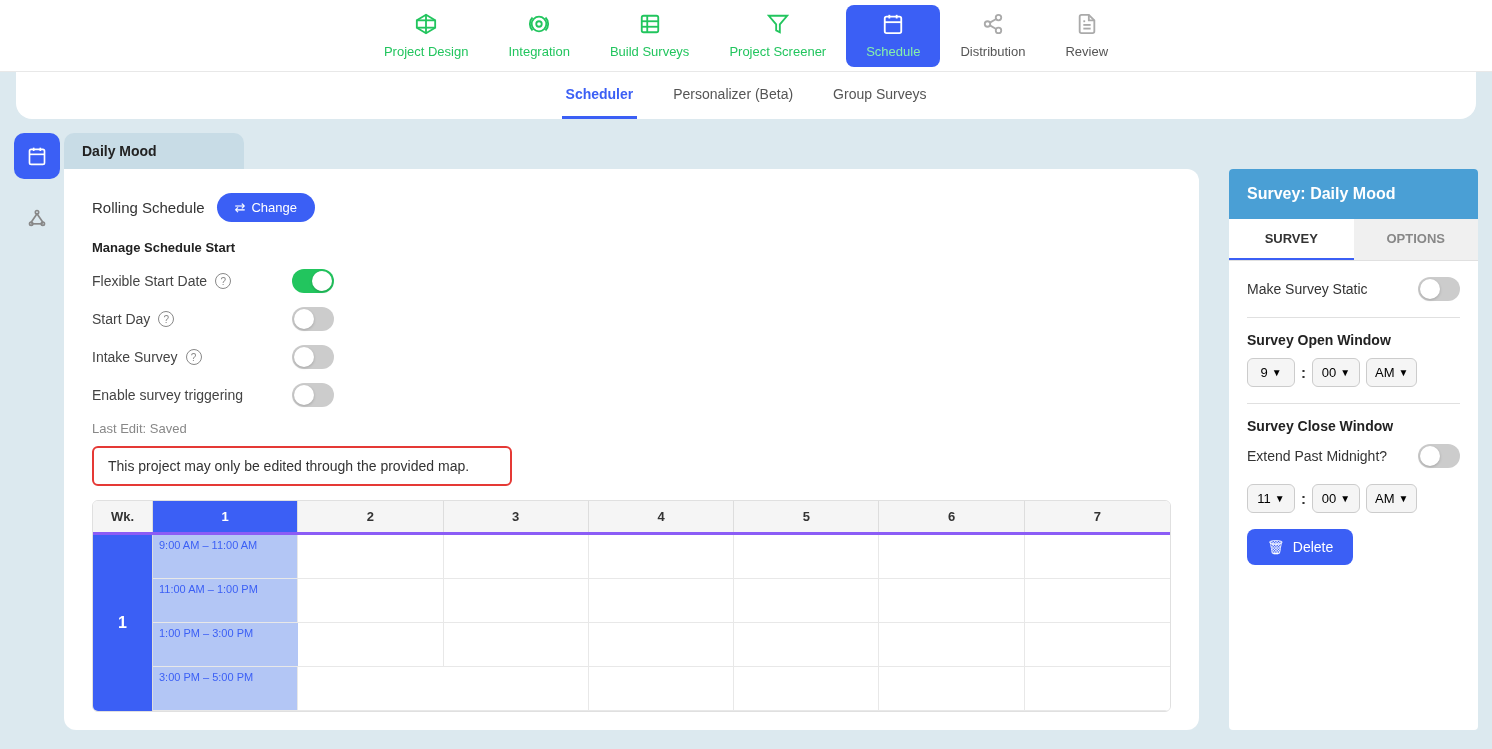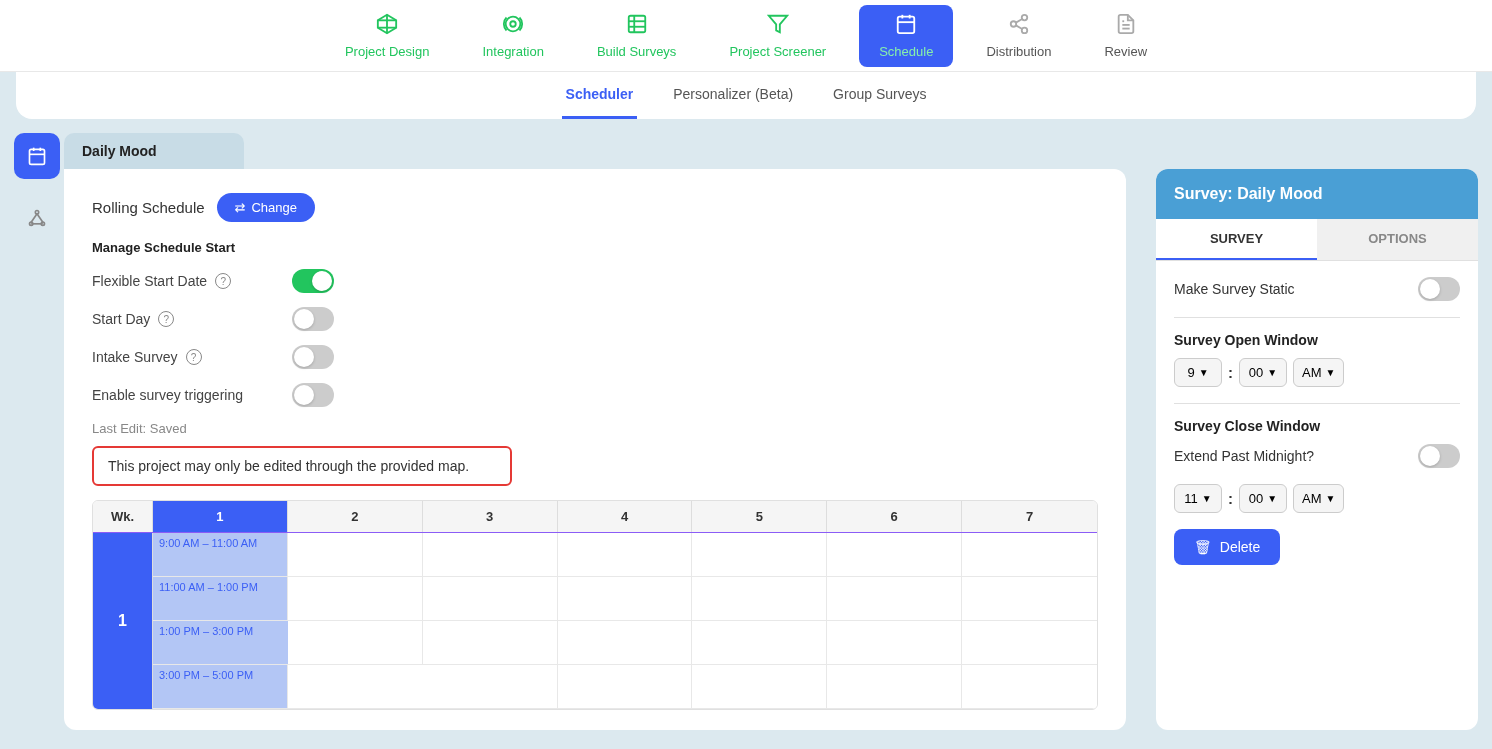--- a/index.html
+++ b/index.html
@@ -11,21 +11,21 @@
       display: flex;
       align-items: center;
       justify-content: center;
       padding: 0 20px;
       height: 72px;
       border-bottom: 1px solid #e8e8e8;
     }
     .nav-items {
       display: flex;
       align-items: center;
-      gap: 13px;
+      gap: 0;
     }
     .nav-item {
       display: flex;
       flex-direction: column;
       align-items: center;
       padding: 8px 20px;
       cursor: pointer;
       border-radius: 8px;
       gap: 4px;
       text-decoration: none;
@@ -168,21 +168,21 @@
     
     .calendar-grid {
       border: 1px solid #e0e0e0;
       border-radius: 6px;
       overflow: hidden;
     }
     .cal-header {
       display: grid;
       grid-template-columns: 60px repeat(7, 1fr);
       background: #f5f5f5;
-      border-bottom: 1px solid #8b5cf6;
+      border-bottom: 3px solid #8b5cf6;
     }
     .cal-header-cell {
       padding: 8px 4px;
       text-align: center;
       font-size: 13px;
       font-weight: 600;
       color: #333;
       border-right: 1px solid #ddd;
     }
     .cal-header-cell.active-col { background: #3b5ff5; color: #fff; }
@@ -209,23 +209,23 @@
       font-size: 11px;
       color: #888;
       padding: 4px 6px;
     }
     .cal-time-slot.filled { background: #b3c6f5; color: #3b5ff5; font-weight: 500; }
     .cal-time-slot.empty { background: #fff; }
     .cal-time-slot:nth-child(8n) { border-right: none; }
 
     
     .right-panel {
-      width: 322px;
+      width: 249px;
       background: #fff;
-      border-radius: 12px;
+      border-radius: 4px;
       margin-left: 16px;
       overflow: hidden;
       display: flex;
       flex-direction: column;
     }
     .right-panel-header {
       background: #4a9fd5;
       color: #fff;
       padding: 16px 18px;
       font-size: 16px;

